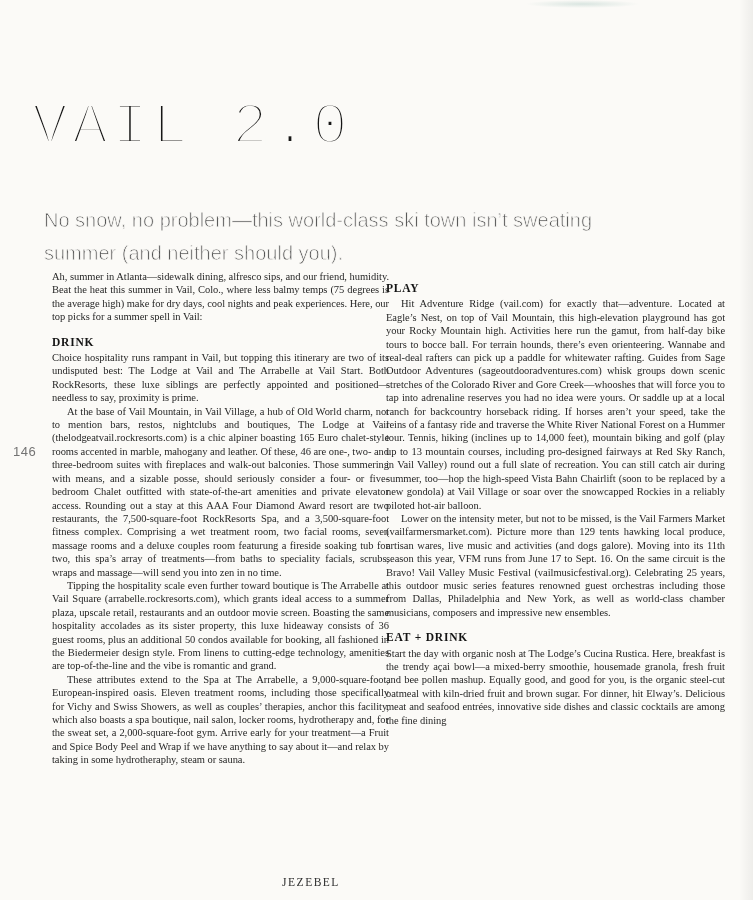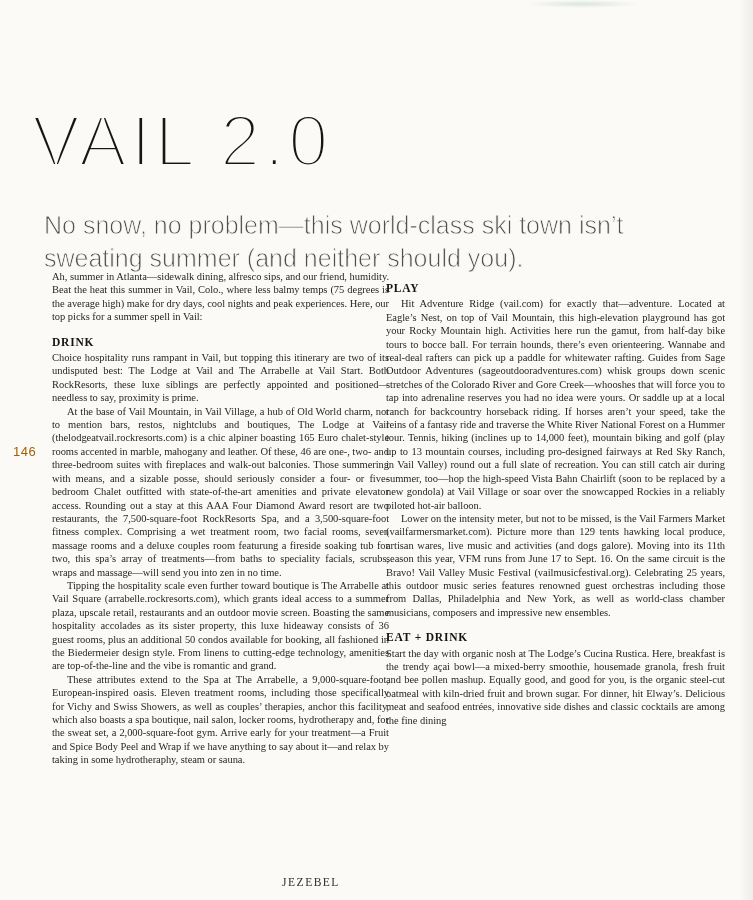--- a/index.html
+++ b/index.html
@@ -21,38 +21,38 @@
     background:linear-gradient(to left, rgba(0,0,0,0.05), rgba(0,0,0,0));
     pointer-events:none;
   }
   .scan-smudge{
     position:absolute;left:525px;top:0;width:115px;height:8px;
     background:radial-gradient(ellipse at center, rgba(130,175,165,0.28), rgba(130,175,165,0) 70%);
     pointer-events:none;
   }
   .headline{
     position:absolute;left:32px;top:57px;
-    font-family:Liberation Sans, sans-serif;
-    font-size:72px;line-height:1;font-weight:400;
+    font-family:Liberation Mono, monospace;
+    font-size:60px;line-height:1;font-weight:400;
     letter-spacing:4px;
     color:var(--title-ink);
     -webkit-text-stroke:4px var(--paper); 
     white-space:nowrap;
   }
   .deck{
     position:absolute;left:44px;top:184px;width:596px;
     font-family:"Liberation Sans", sans-serif;
-    font-size:25px;line-height:33px;
+    font-size:20px;line-height:33px;
     color:var(--subtitle-ink);
     -webkit-text-stroke:0.8px var(--paper);
   }
   .page-number{
     position:absolute;left:13px;top:444px;
     font-family:"Liberation Sans", sans-serif;
-    font-size:13px;color:#a16207;letter-spacing:0.5px;
+    font-size:13px;color:#737373;letter-spacing:0.5px;
   }
   .col{
     position:absolute;top:270px;
     font-size:10.5px;line-height:13.4px;
     color:var(--ink);
     text-align:justify;
     letter-spacing:-0.05px;
   }
   .col-left{left:32px;width:337px;margin-left:20px;}
   .col-right{left:386px;width:339px;}

